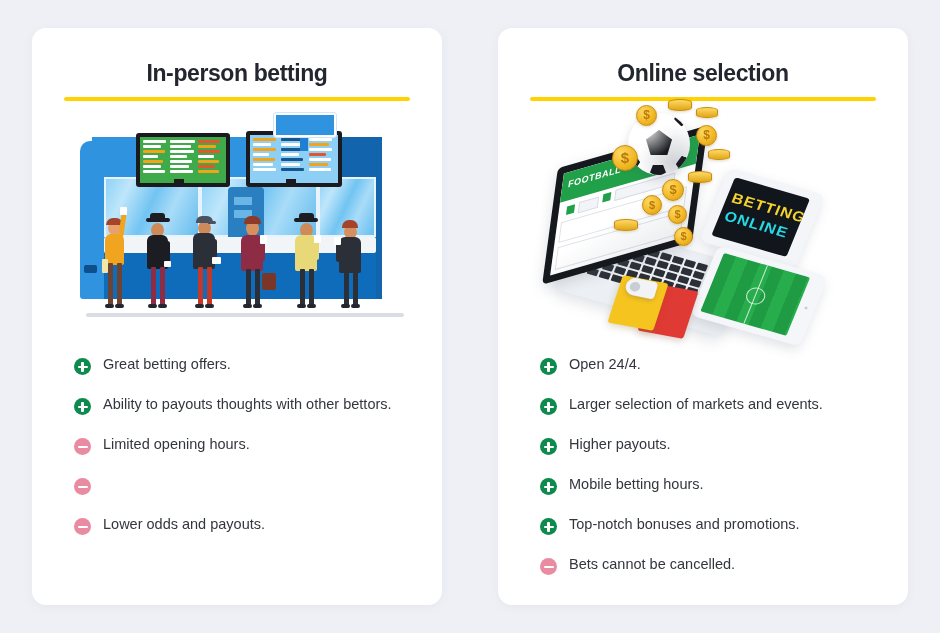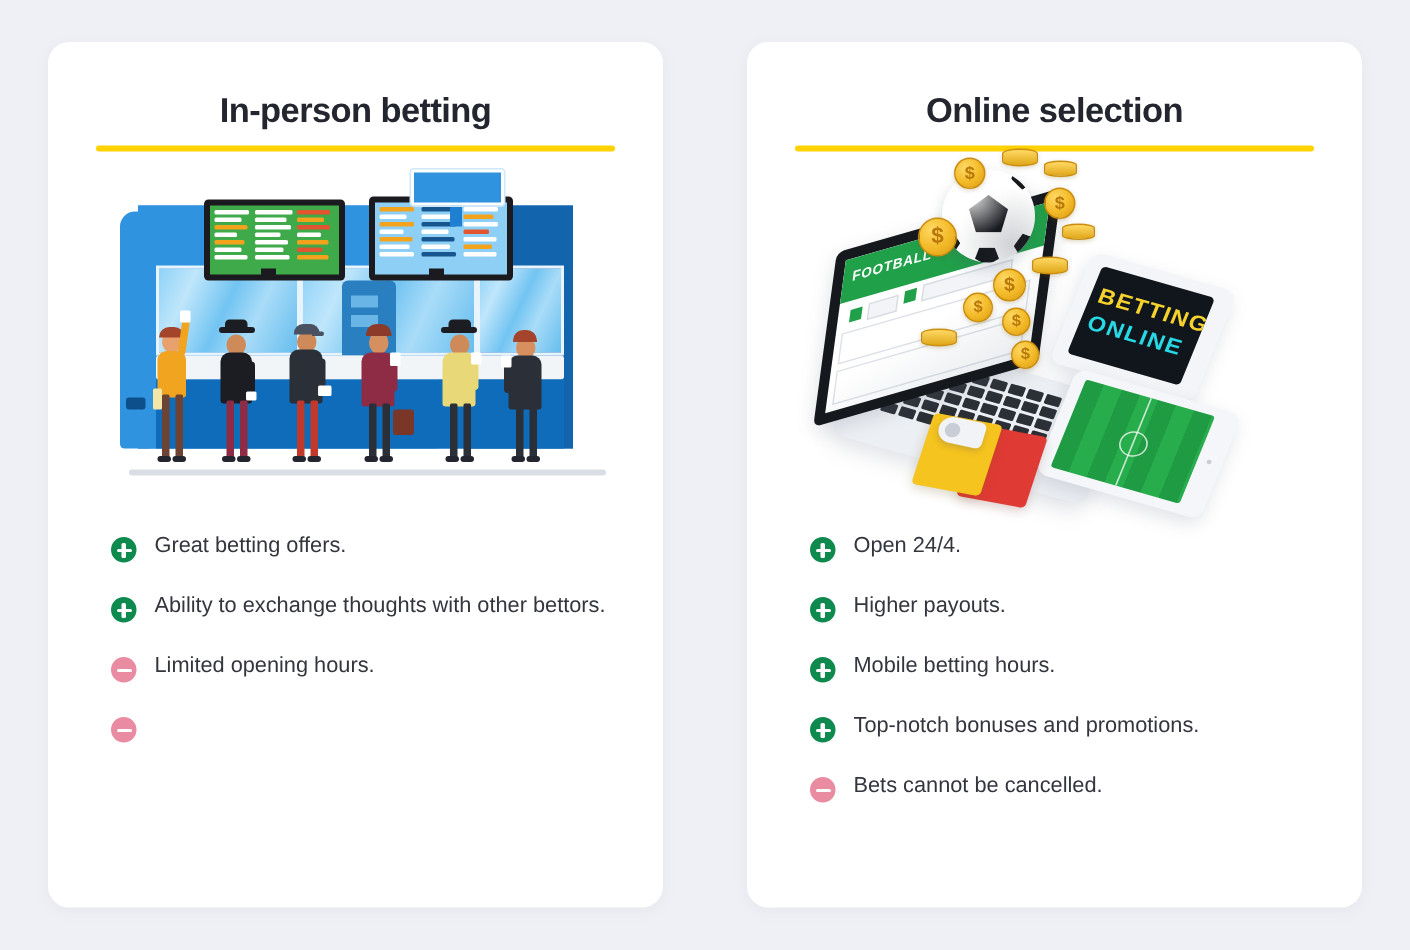--- a/index.html
+++ b/index.html
@@ -498,28 +498,32 @@
       </div>
     </div>
 
     <div class="bullets">
       <div class="bullet plus">
         <span class="mark"></span>
         <span class="txt">Great betting offers.</span>
       </div>
       <div class="bullet plus">
         <span class="mark"></span>
-        <span class="txt">Ability to exchange thoughts with other bettors.</span>
+        <span class="txt">Ability to payouts thoughts with other bettors.</span>
       </div>
       <div class="bullet minus">
         <span class="mark"></span>
         <span class="txt">Limited opening hours.</span>
       </div>
       <div class="bullet minus">
         <span class="mark"></span>
+      </div>
+      <div class="bullet minus">
+        <span class="mark"></span>
+        <span class="txt">Lower odds and payouts.</span>
       </div>
     </div>
   </div>
 
   <div class="card">
     <div class="card-title">Online selection</div>
     <div class="title-rule"></div>
 
     <div class="illus">
       <div class="online">
@@ -648,20 +652,24 @@
       </div>
     </div>
 
     <div class="bullets">
       <div class="bullet plus">
         <span class="mark"></span>
         <span class="txt">Open 24/4.</span>
       </div>
       <div class="bullet plus">
         <span class="mark"></span>
+        <span class="txt">Larger selection of markets and events.</span>
+      </div>
+      <div class="bullet plus">
+        <span class="mark"></span>
         <span class="txt">Higher payouts.</span>
       </div>
       <div class="bullet plus">
         <span class="mark"></span>
         <span class="txt">Mobile betting hours.</span>
       </div>
       <div class="bullet plus">
         <span class="mark"></span>
         <span class="txt">Top-notch bonuses and promotions.</span>
       </div>

